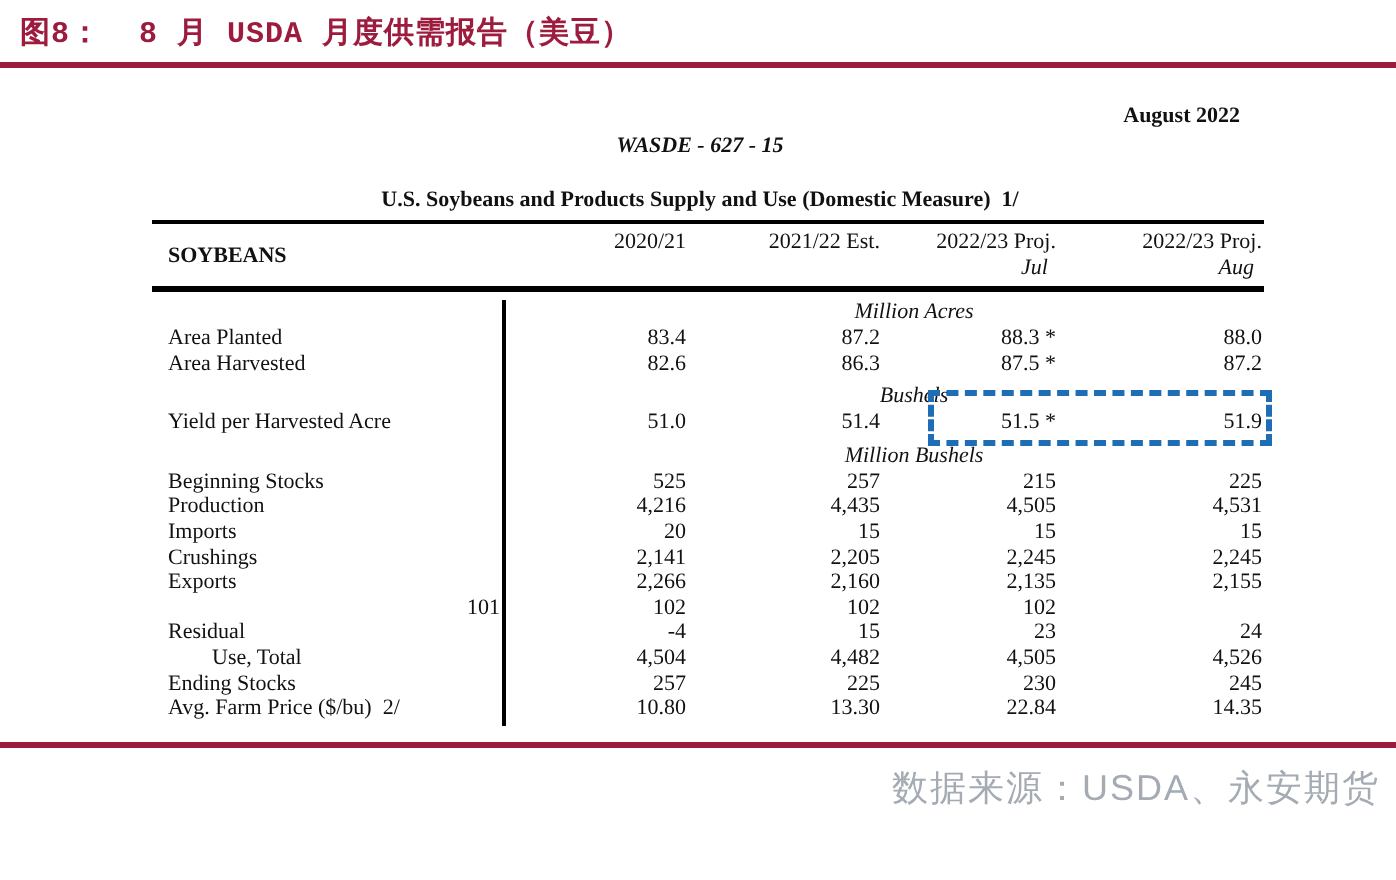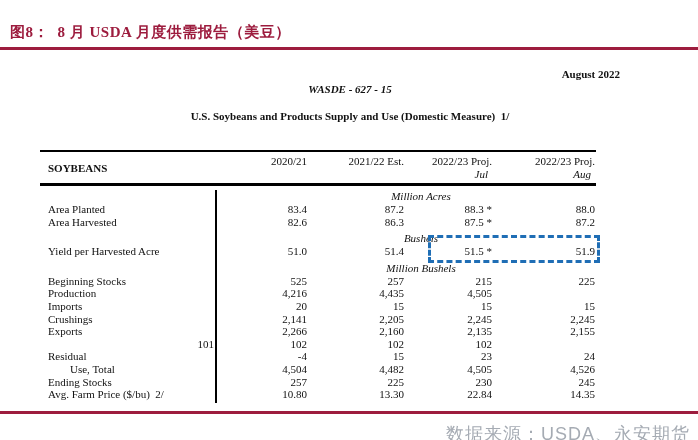--- a/index.html
+++ b/index.html
@@ -8,35 +8,35 @@
     --source-gray:#a5abb3;
   }
   *{margin:0;padding:0;box-sizing:border-box;}
   html,body{background:#fff;}
   .page{
     position:relative;width:698px;height:440px;background:#fff;overflow:hidden;
     font-family:"Liberation Serif", serif;color:#111;
   }
   
   .fig-title{
-    margin:23px 0 0 10px;height:18px;
-    font-family:Liberation Serif, serif;font-weight:bold;font-size:15px;
+    margin:7px 0 0 10px;height:18px;
+    font-family:Liberation Mono, monospace;font-weight:bold;font-size:15px;
     color:var(--accent-red);white-space:pre;letter-spacing:.5px;
   }
   .red-line{width:698px;height:3px;background:var(--accent-red);}
   .red-line.top{margin-top:6px;}
   .red-line.bottom{margin-top:8px;}
   
-  .doc-header{position:relative;height:100px;font-size:11px;font-weight:bold;}
+  .doc-header{position:relative;height:76px;font-size:11px;font-weight:bold;}
   .report-date{position:absolute;top:18px;right:78px;}
   .report-id{position:absolute;top:33px;left:72px;width:556px;text-align:center;font-style:italic;}
   .report-subtitle{position:absolute;top:60px;left:72px;width:556px;text-align:center;white-space:pre;}
   
   .wasde-table{
-    position:relative;margin-left:40px;width:556px;
+    position:relative;margin-left:76px;width:556px;
     border-top:2px solid #000;font-size:11px;
   }
   .thead{
     display:grid;grid-template-columns:175px 93px 97px 88px 103px;
     height:34px;border-bottom:3px solid #000;align-items:start;
   }
   .corner-header{align-self:center;padding-left:8px;font-weight:bold;}
   .col-header{text-align:right;padding-top:3px;line-height:13px;padding-right:1px;}
   .col-header .l2{padding-right:4px;min-height:13px;font-style:italic;}
   .tbody{position:relative;padding-bottom:2px;}
@@ -140,20 +140,21 @@
           <div class="cell num">525</div>
           <div class="cell num">257</div>
           <div class="cell num">215</div>
           <div class="cell num">225</div>
         </div>
         <div class="data-row">
           <div class="cell label">Production</div>
           <div class="cell num">4,216</div>
           <div class="cell num">4,435</div>
           <div class="cell num">4,505</div>
+          <div class="cell num">4,531</div>
         </div>
         <div class="data-row">
           <div class="cell label">Imports</div>
           <div class="cell num">20</div>
           <div class="cell num">15</div>
           <div class="cell num">15</div>
           <div class="cell num">15</div>
         </div>
         <div class="data-row">
           <div class="cell label">Crushings</div>

